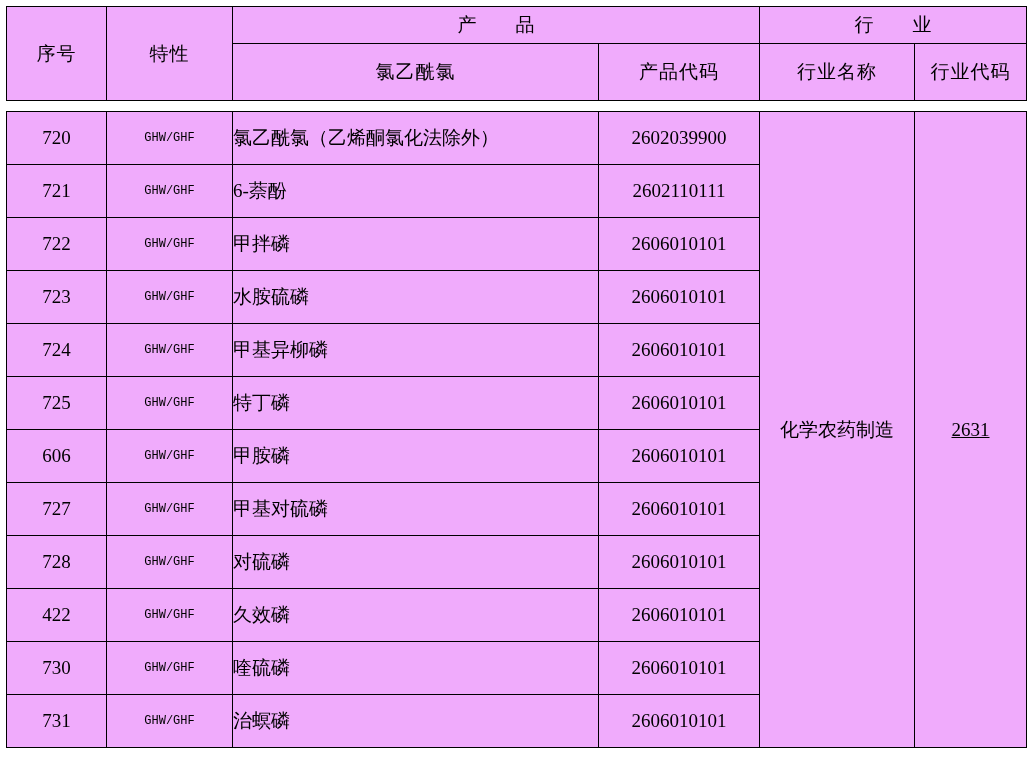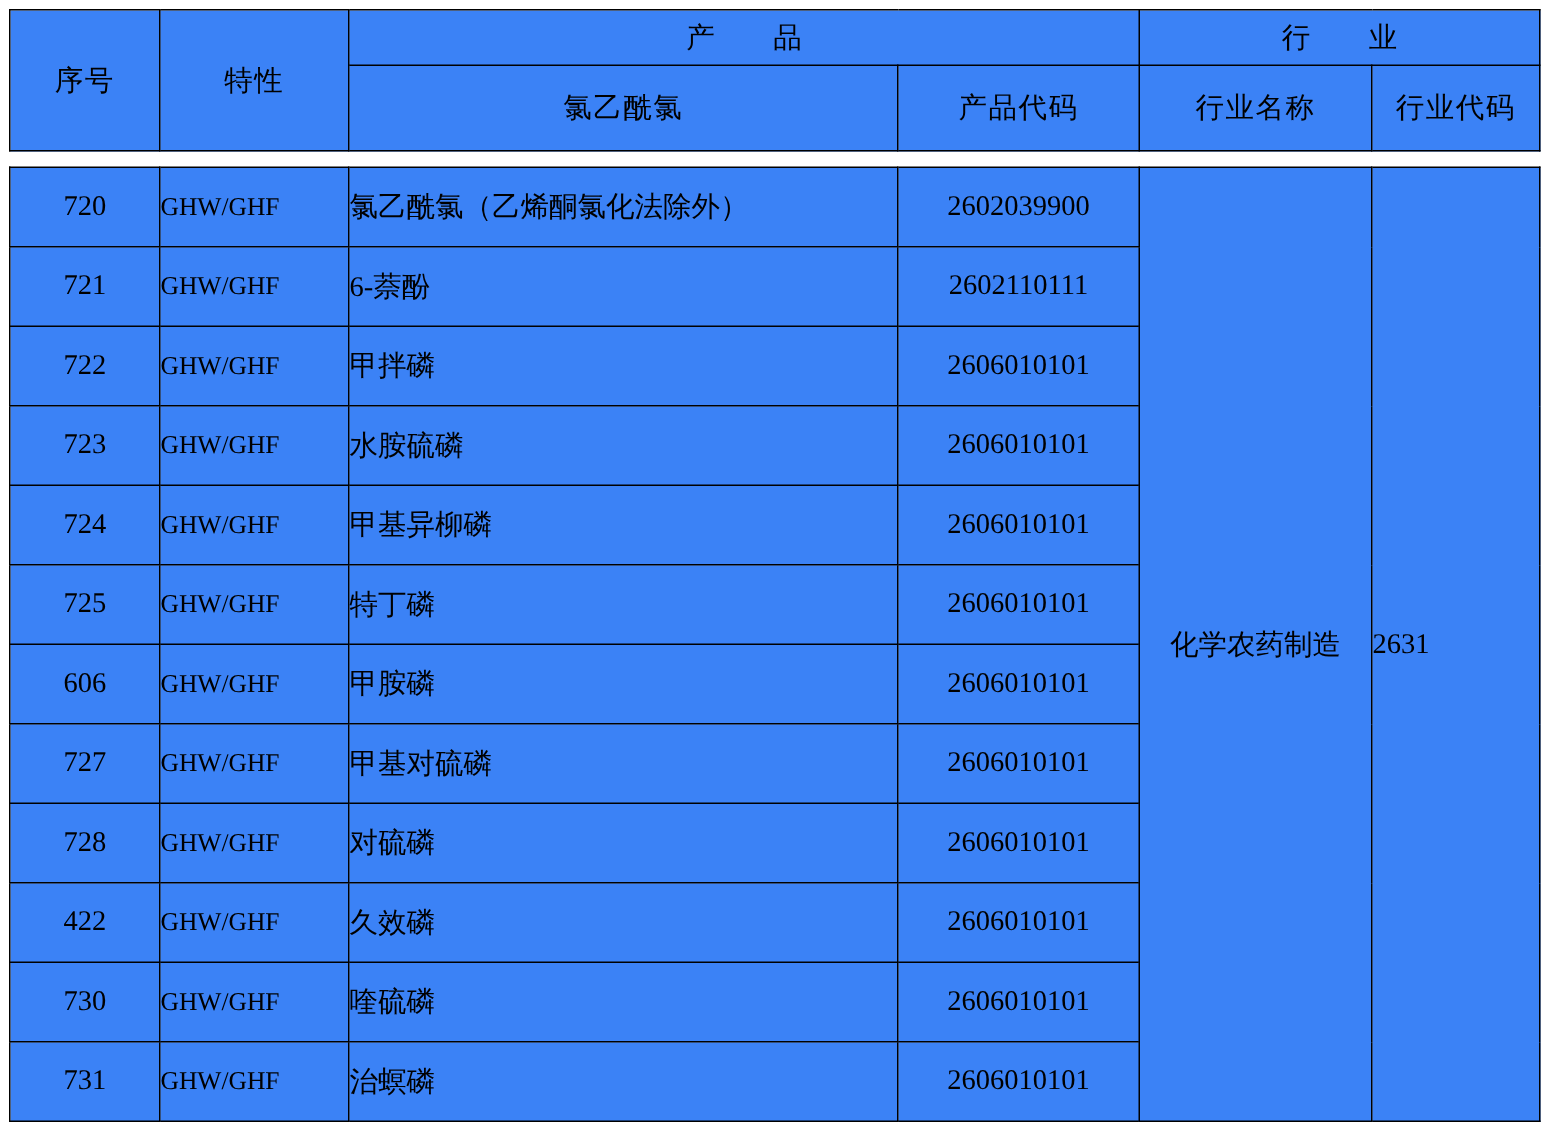--- a/index.html
+++ b/index.html
@@ -26,21 +26,21 @@
     table-layout: fixed;
     width: 1020px;
     margin: 0 auto;
   }
   table.doc-table td,
   table.doc-table th {
     border: 1px solid #000000;
     padding: 0;
     vertical-align: middle;
     font-weight: normal;
-    background: #3b82f6;
+    background: #f0abfc;
   }
   
   .hdr-cell {
     text-align: center;
     font-family: "Liberation Serif", "DejaVu Serif", serif;
     font-size: 19px;
     font-weight: bold;
     letter-spacing: 1px;
     height: 36px;
   }
@@ -59,41 +59,42 @@
     font-size: 0;
   }
   
   .r-seq {
     text-align: center;
     font-size: 19px;
     height: 52px;
     margin-left: 44px;
   }
   .r-char {
-    text-align: left;
-    font-size: 17px;
-    font-family: Liberation Serif, serif;
+    text-align: center;
+    font-size: 12px;
+    font-family: Liberation Mono, monospace;
   }
   .r-name {
     text-align: left;
     font-size: 19px;
     padding-left: 8px;
   }
   .r-code {
     text-align: center;
     font-size: 19px;
     padding-left: 8px;
   }
   .r-ind-name {
     text-align: center;
     font-size: 19px;
   }
   .r-ind-code {
-    text-align: left;
-    font-size: 19px;
+    text-align: center;
+    font-size: 19px;
+    text-decoration: underline;
   }
   .col-seq { width: 100px; }
   .col-char { width: 126px; }
   .col-pname { width: 366px; }
   .col-pcode { width: 161px; }
   .col-iname { width: 155px; }
   .col-icode { width: 112px; }
 </style>
 </head>
 <body>

